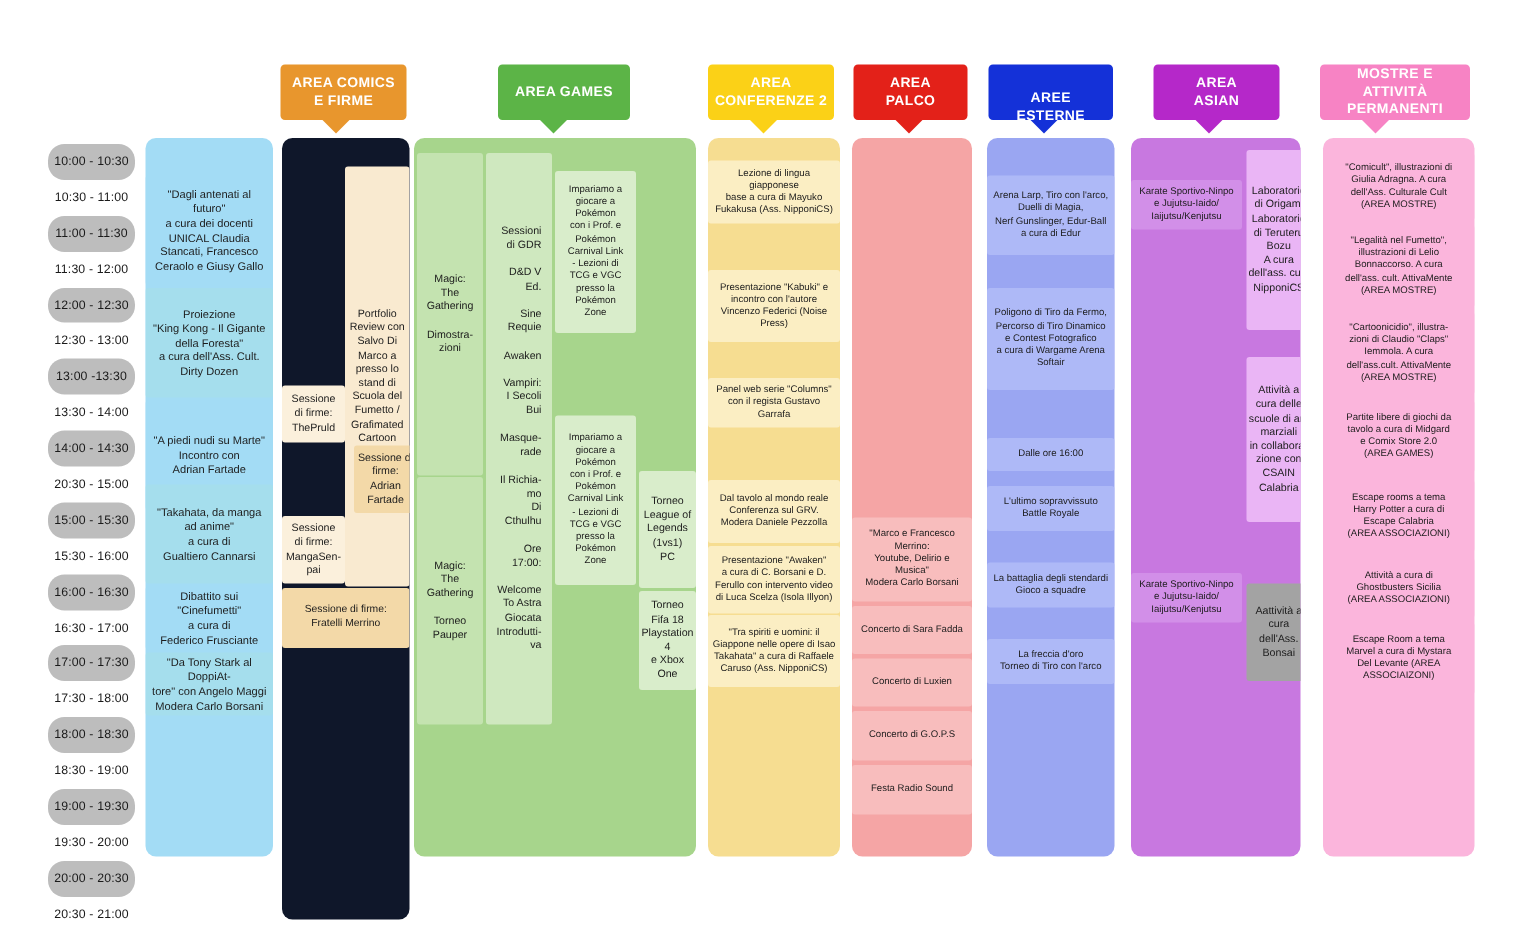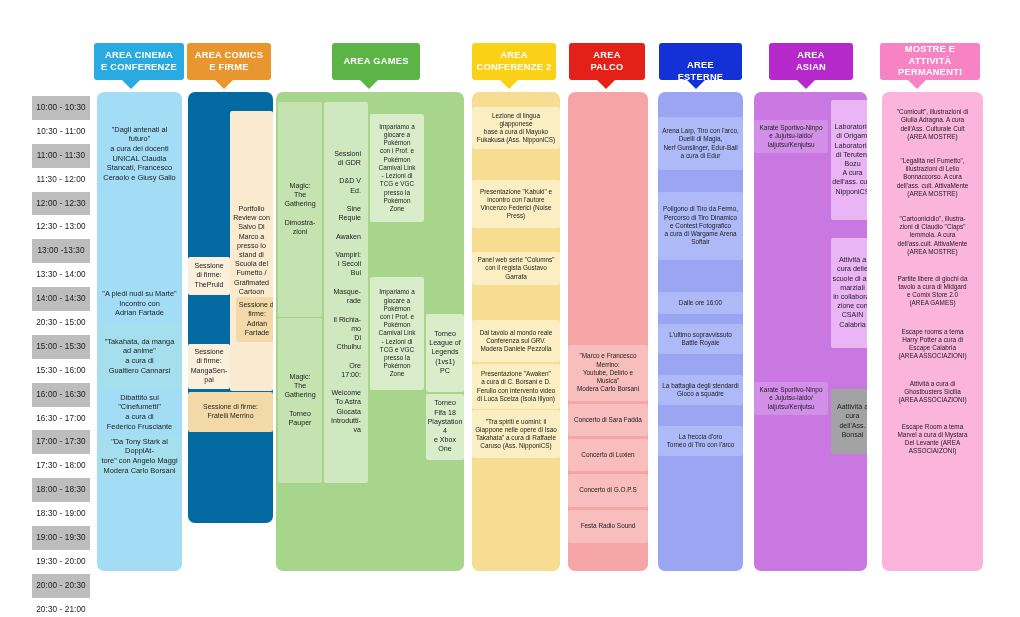--- a/index.html
+++ b/index.html
@@ -9,21 +9,21 @@
     overflow:hidden;
     position:relative;
   }
   #board{position:absolute;left:0;top:0;width:1020px;height:617px;}
 
   
   .timecol{position:absolute;left:32px;top:96px;width:58px;}
   .tslot{
     height:23.9px;line-height:23.9px;
     font-size:8.2px;color:#1a1a1a;text-align:center;
-    letter-spacing:.1px;white-space:nowrap;
+    letter-spacing:.1px;white-space:nowrap;border-radius:11px;
   }
   .tslot.alt{background:#bdbdbd;}
 
   
   .flag{
     position:absolute;top:43px;height:37px;
     border-radius:3px;
     color:#ffffff;font-weight:bold;font-size:9.3px;
     line-height:11.6px;letter-spacing:.25px;
     display:flex;align-items:center;justify-content:center;
@@ -74,27 +74,20 @@
       <div class="tslot alt">17:00 - 17:30</div>
       <div class="tslot">17:30 - 18:00</div>
       <div class="tslot alt">18:00 - 18:30</div>
       <div class="tslot">18:30 - 19:00</div>
       <div class="tslot alt">19:00 - 19:30</div>
       <div class="tslot">19:30 - 20:00</div>
       <div class="tslot alt">20:00 - 20:30</div>
       <div class="tslot">20:30 - 21:00</div>
     </div>
 
-  <div class="flag" style="left:94px;width:90px;background:#29abe2;color:#29abe2;">
-    <span style="color:#fff;">
-      <span>AREA CINEMA</span><br>
-      <span>E CONFERENZE</span>
-    </span>
-    <span class="tail"></span>
-  </div>
 
   <div class="flag" style="left:187px;width:84px;background:#e8962d;color:#e8962d;">
     <span style="color:#fff;">
       <span>AREA COMICS</span><br>
       <span>E FIRME</span>
     </span>
     <span class="tail"></span>
   </div>
 
   <div class="flag" style="left:332px;width:88px;background:#5cb447;color:#5cb447;">
@@ -139,27 +132,28 @@
   <div class="flag" style="left:880px;width:100px;background:#f783c4;color:#f783c4;">
     <span style="color:#fff;">
       <span>MOSTRE E ATTIVITÀ</span><br>
       <span>PERMANENTI</span>
     </span>
     <span class="tail"></span>
   </div>
 
   <div class="col" style="left:97px;top:92px;width:85px;height:479px;background:#a3dcf5;">
     <div class="ev" style="left:0;top:25px;width:85px;height:73px;background:#a3dcf5;">"Dagli antenati al futuro"<br>a cura dei docenti<br>UNICAL Claudia<br>Stancati, Francesco<br>Ceraolo e Giusy Gallo</div>
+    <div class="ev" style="left:0;top:100px;width:85px;height:73px;background:#a5deed;">Proiezione<br>"King Kong - Il Gigante<br>della Foresta"<br>a cura dell'Ass. Cult.<br>Dirty Dozen</div>
     <div class="ev" style="left:0;top:175px;width:85px;height:73px;background:#a3dcf5;">"A piedi nudi su Marte"<br>Incontro con<br>Adrian Fartade</div>
     <div class="ev" style="left:0;top:231px;width:85px;height:66px;background:#a5deed;">"Takahata, da manga<br>ad anime"<br>a cura di<br>Gualtiero Cannarsi</div>
     <div class="ev" style="left:0;top:299px;width:85px;height:42px;background:#a3dcf5;">Dibattito sui "Cinefumetti"<br>a cura di<br>Federico Frusciante</div>
     <div class="ev" style="left:0;top:343px;width:85px;height:42px;background:#a5deed;">"Da Tony Stark al DoppiAt-<br>tore" con Angelo Maggi<br>Modera Carlo Borsani</div>
   </div>
 
-  <div class="col" style="left:188px;top:92px;width:85px;height:431px;background:#0369a1;">
+  <div class="col" style="left:188px;top:92px;width:85px;height:521px;background:#0f172a;">
     <div class="ev vnarrow" style="left:42px;top:19px;width:43px;height:280px;background:#f9ead0;">Portfolio<br>Review con<br>Salvo Di<br>Marco a<br>presso lo<br>stand di<br>Scuola del<br>Fumetto /<br>Grafimated<br>Cartoon</div>
     <div class="ev vnarrow" style="left:0;top:165px;width:42px;height:38px;background:#fbf0dc;">Sessione<br>di firme:<br>ThePruld</div>
     <div class="ev vnarrow" style="left:0;top:205px;width:42px;height:45px;background:#f3d9a8;margin-left:48px;">Sessione di<br>firme:<br>Adrian<br>Fartade</div>
     <div class="ev vnarrow" style="left:0;top:252px;width:42px;height:45px;background:#fbf0dc;">Sessione<br>di firme:<br>MangaSen-<br>pai</div>
     <div class="ev small" style="left:0;top:300px;width:85px;height:40px;background:#f3d9a8;">Sessione di firme:<br>Fratelli Merrino</div>
   </div>
 
   <div class="col" style="left:276px;top:92px;width:188px;height:479px;background:#a7d58c;">
     <div class="ev vnarrow" style="left:2px;top:10px;width:44px;height:215px;background:#c4e3b0;">Magic:<br>The<br>Gathering<br><br>Dimostra-<br>zioni</div>
     <div class="ev vnarrow" style="left:2px;top:226px;width:44px;height:165px;background:#c4e3b0;">Magic:<br>The<br>Gathering<br><br>Torneo<br>Pauper</div>

